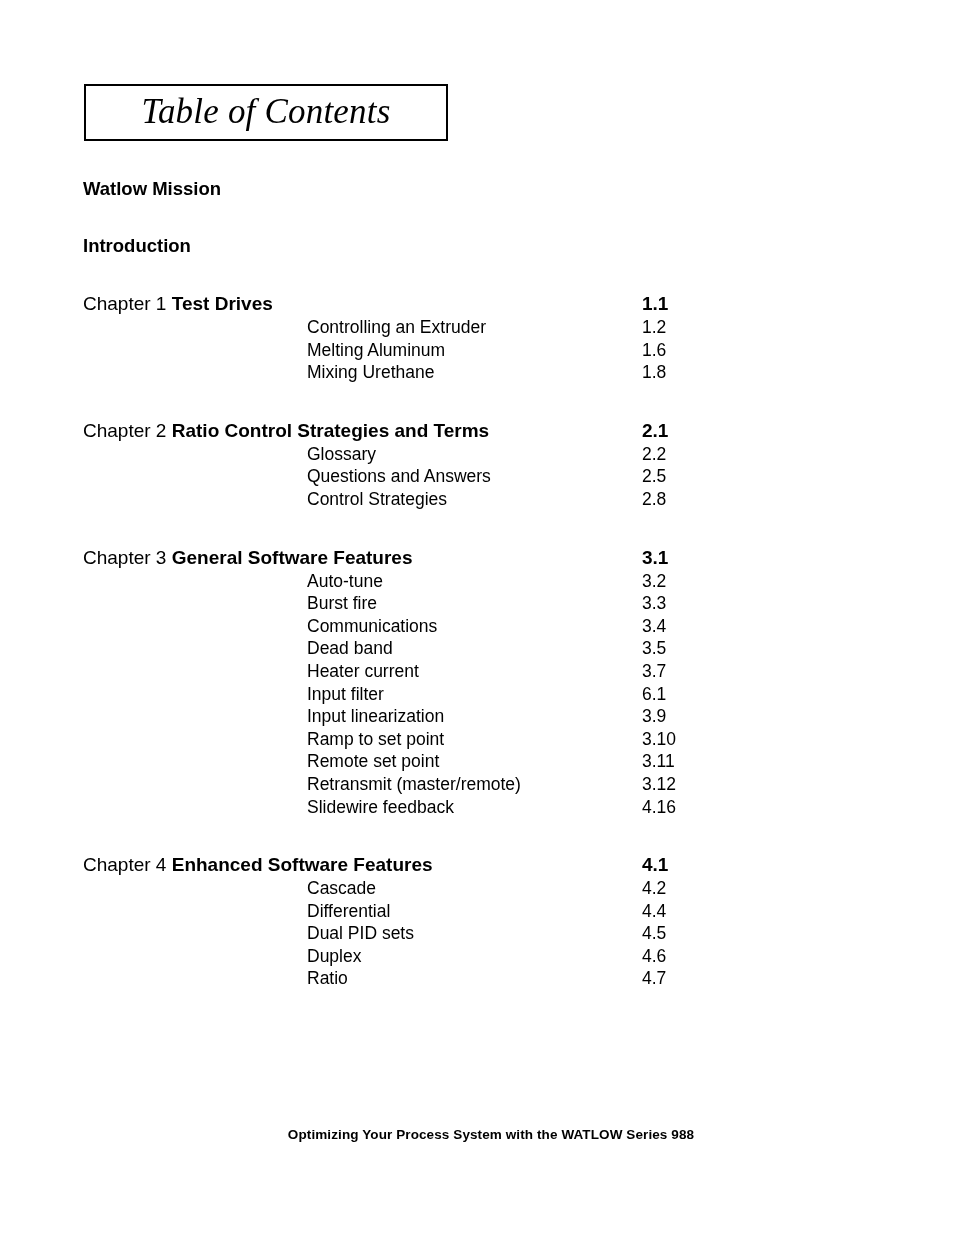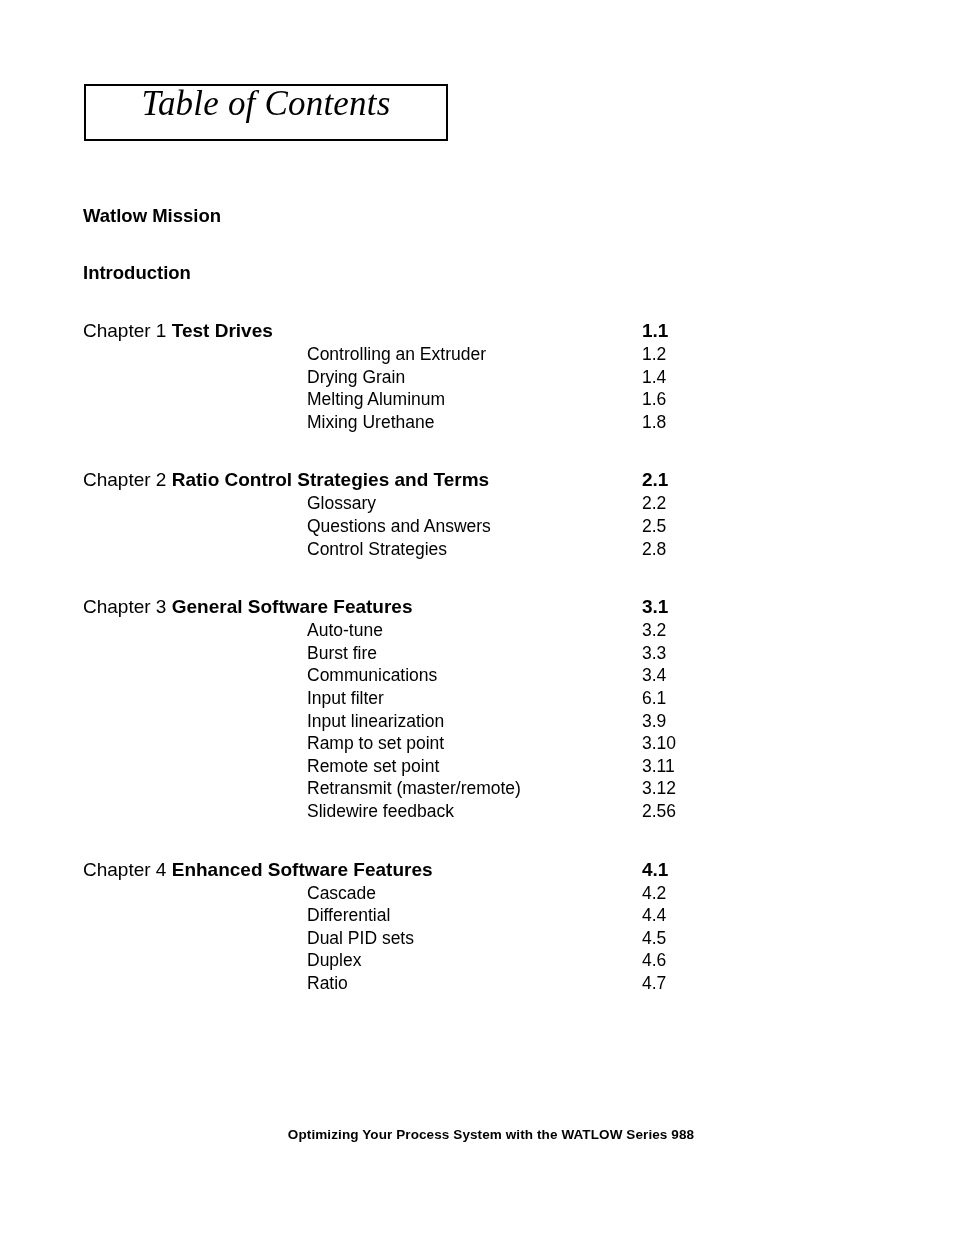--- a/index.html
+++ b/index.html
@@ -20,39 +20,39 @@
   
   .title-box {
     position: absolute;
     left: 84px;
     top: 84px;
     width: 364px;
     height: 57px;
     border: 2px solid #000000;
     box-sizing: border-box;
     display: flex;
-    align-items: flex-start;
+    align-items: center;
     justify-content: center;
   }
   .title-text {
     font-family: "Liberation Serif", serif;
     font-style: italic;
     font-size: 35px;
     line-height: 1;
     letter-spacing: 0.2px;
     color: #000000;
     white-space: nowrap;
     padding-bottom: 3px;
   }
 
   
   .toc {
     position: absolute;
     left: 83px;
-    top: 205px;
+    top: 178px;
     width: 700px;
   }
 
   .section-heading {
     font-size: 18.5px;
     font-weight: bold;
     line-height: 22px;
     margin: 0 0 35px 0;
     white-space: nowrap;
   }
@@ -134,24 +134,20 @@
     <div class="chapter-group">
       <div class="row chapter-row">
         <span class="chapter-label">Chapter 1</span><span> </span><span class="chapter-title">Test Drives</span>
         <span class="page-num">1.1</span>
       </div>
       <div class="row entry-row">
         <span class="entry-title">Controlling an Extruder</span>
         <span class="page-num">1.2</span>
       </div>
       <div class="row entry-row">
-        <span class="entry-title">Drying Grain</span>
-        <span class="page-num">1.4</span>
-      </div>
-      <div class="row entry-row">
         <span class="entry-title">Melting Aluminum</span>
         <span class="page-num">1.6</span>
       </div>
       <div class="row entry-row">
         <span class="entry-title">Mixing Urethane</span>
         <span class="page-num">1.8</span>
       </div>
     </div>
 
     <div class="chapter-group">
@@ -184,20 +180,28 @@
       </div>
       <div class="row entry-row">
         <span class="entry-title">Burst fire</span>
         <span class="page-num">3.3</span>
       </div>
       <div class="row entry-row">
         <span class="entry-title">Communications</span>
         <span class="page-num">3.4</span>
       </div>
       <div class="row entry-row">
+        <span class="entry-title">Dead band</span>
+        <span class="page-num">3.5</span>
+      </div>
+      <div class="row entry-row">
+        <span class="entry-title">Heater current</span>
+        <span class="page-num">3.7</span>
+      </div>
+      <div class="row entry-row">
         <span class="entry-title">Input filter</span>
         <span class="page-num">6.1</span>
       </div>
       <div class="row entry-row">
         <span class="entry-title">Input linearization</span>
         <span class="page-num">3.9</span>
       </div>
       <div class="row entry-row">
         <span class="entry-title">Ramp to set point</span>
         <span class="page-num">3.10</span>
@@ -205,21 +209,21 @@
       <div class="row entry-row">
         <span class="entry-title">Remote set point</span>
         <span class="page-num">3.11</span>
       </div>
       <div class="row entry-row">
         <span class="entry-title">Retransmit (master/remote)</span>
         <span class="page-num">3.12</span>
       </div>
       <div class="row entry-row">
         <span class="entry-title">Slidewire feedback</span>
-        <span class="page-num">2.56</span>
+        <span class="page-num">4.16</span>
       </div>
     </div>
 
     <div class="chapter-group">
       <div class="row chapter-row">
         <span class="chapter-label">Chapter 4</span><span> </span><span class="chapter-title">Enhanced Software Features</span>
         <span class="page-num">4.1</span>
       </div>
       <div class="row entry-row">
         <span class="entry-title">Cascade</span>

